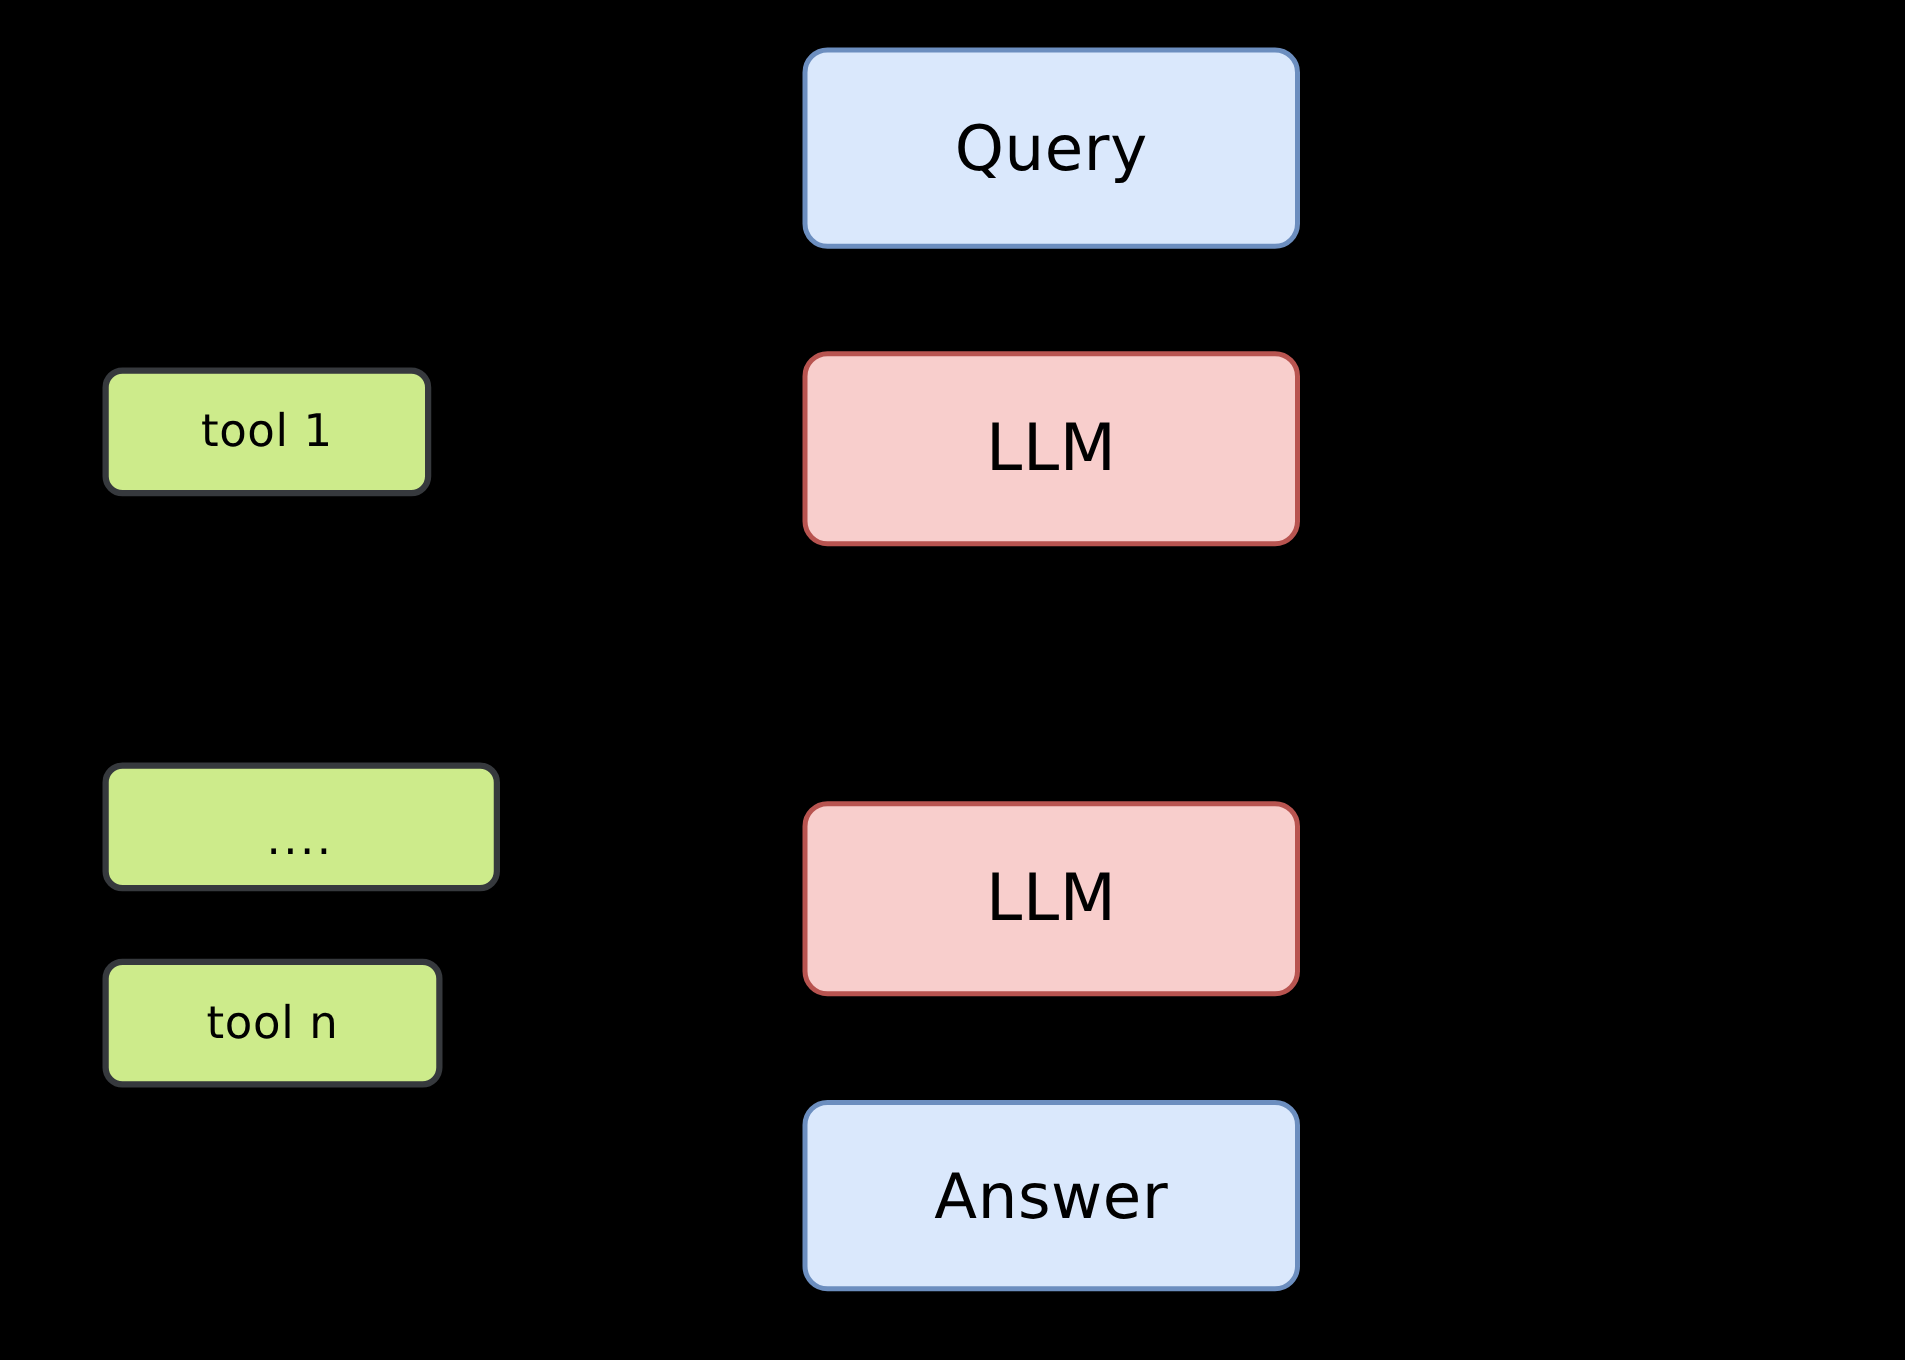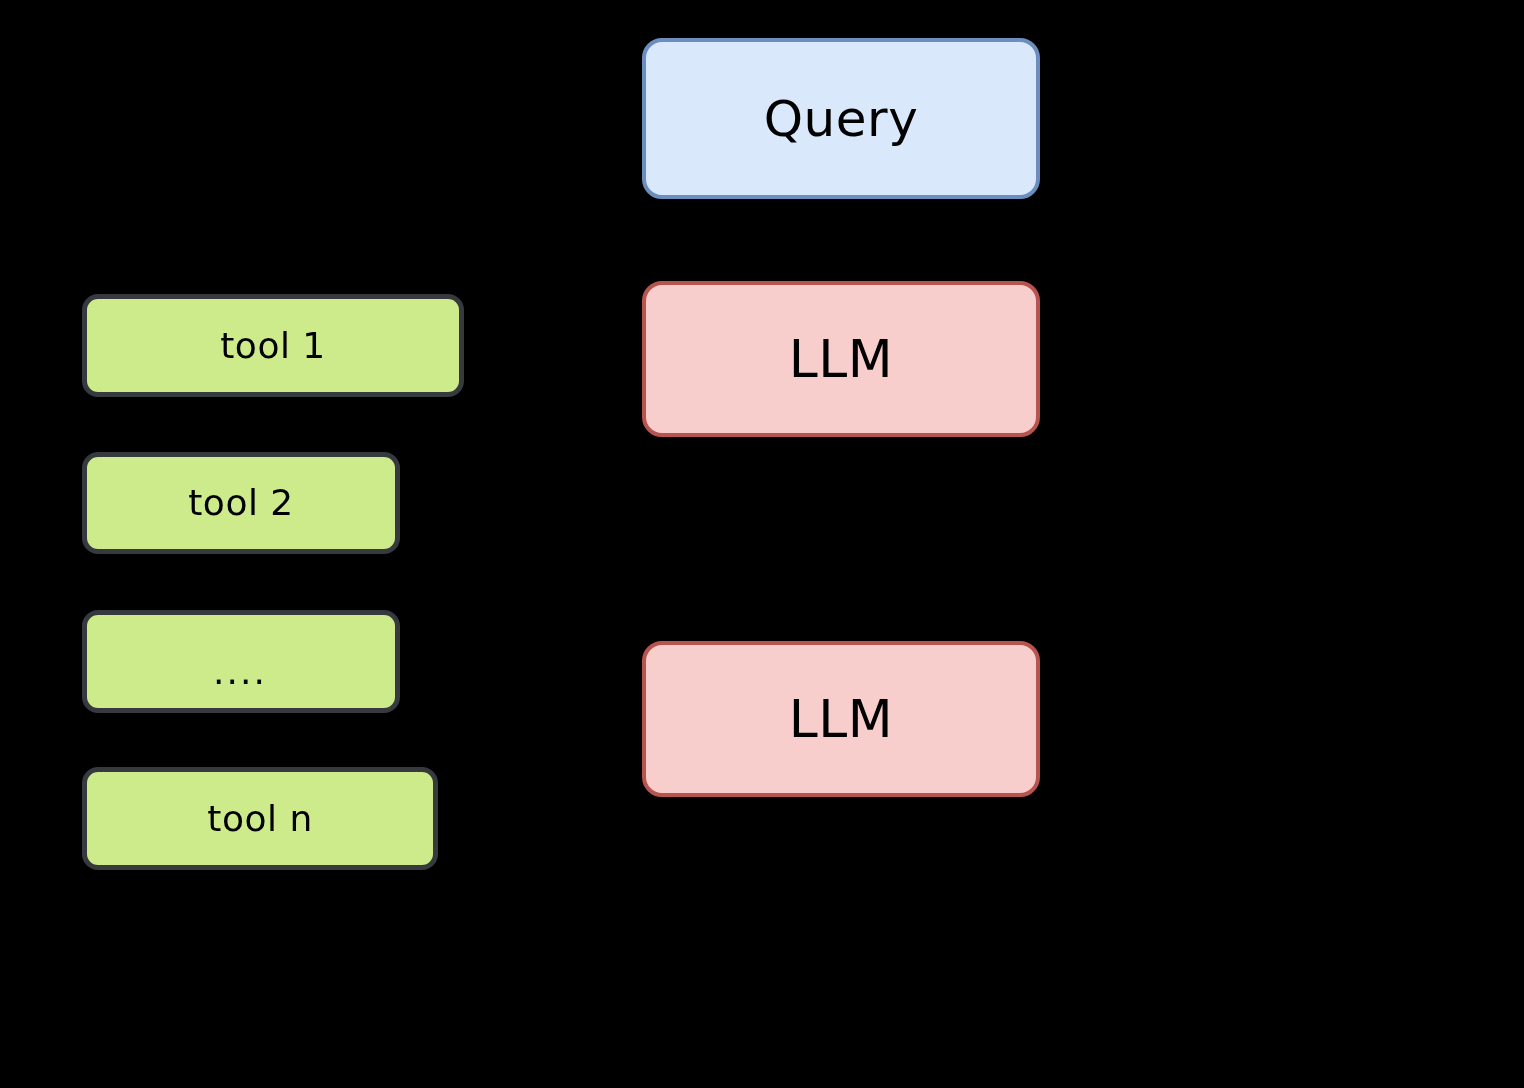--- a/index.html
+++ b/index.html
@@ -80,30 +80,30 @@
   </div>
 
   <div class="node node-model" style="left: 642px; top: 281px; width: 398px; height: 156px;">
     <span class="label">LLM</span>
   </div>
 
   <div class="node node-model" style="left: 642px; top: 641px; width: 398px; height: 156px;">
     <span class="label">LLM</span>
   </div>
 
+  <div class="node node-io" style="left: 642px; top: 880px; width: 398px; height: 153px;">
+    <span class="label">Answer</span>
+  </div>
 
-  <div class="node node-tool" style="left: 82px; top: 294px; width: 382px; height: 103px;">
+  <div class="node node-tool" style="left: 82px; top: 294px; width: 263px; height: 103px;">
     <span class="label">tool 1</span>
   </div>
 
-  <div class="node node-tool" style="left: 82px; top: 452px; width: 318px; height: 102px;">
-    <span class="label">tool 2</span>
-  </div>
 
   <div class="node node-tool ellipsis" style="left: 82px; top: 610px; width: 318px; height: 103px;">
     <span class="label">....</span>
   </div>
 
-  <div class="node node-tool" style="left: 82px; top: 767px; width: 356px; height: 103px;">
+  <div class="node node-tool" style="left: 82px; top: 767px; width: 272px; height: 103px;">
     <span class="label">tool n</span>
   </div>
 
 </div>
 
 </body></html>

